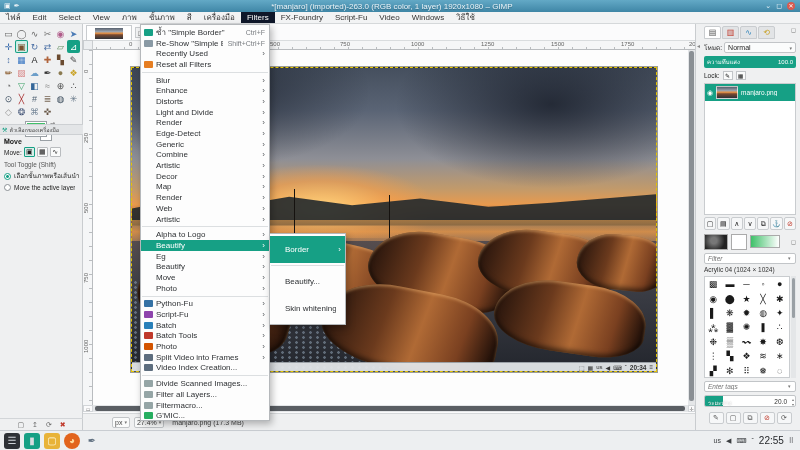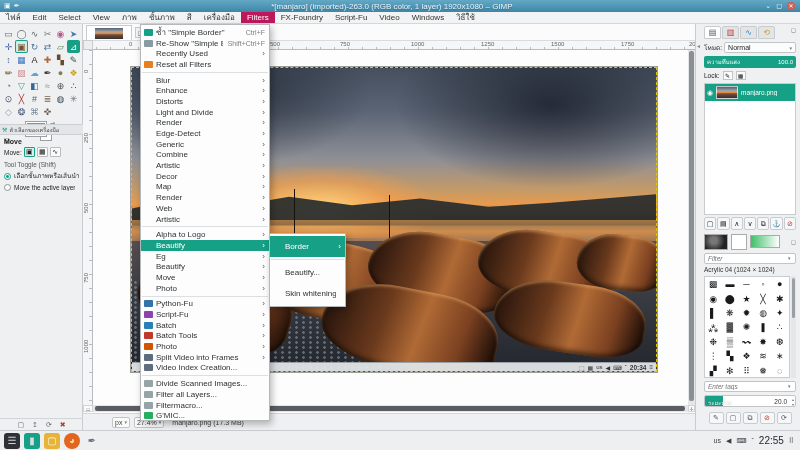--- a/index.html
+++ b/index.html
@@ -16,21 +16,21 @@
   #titlebar .tb-title{flex:1;text-align:center;white-space:nowrap;overflow:hidden;
     text-shadow:0 1px 1px rgba(0,0,0,.25);}
   #titlebar .tb-ctl{display:flex;gap:5px;padding:0 5px;font-size:7px;align-items:center;}
   .tb-close{width:8px;height:8px;border-radius:50%;background:#d85b50;color:#fff;
     font-size:6px;line-height:8px;text-align:center;}
 
   
   #menubar{position:absolute;left:0;top:12px;width:800px;height:12px;background:#f2f3f4;
     border-bottom:1px solid #d5d8da;display:flex;align-items:stretch;font-size:8px;color:#333;}
   .mb-item{padding:0 6px;display:flex;align-items:center;}
-  .mb-item.active{background:#be185d;color:#fff;}
+  .mb-item.active{background:#0f172a;color:#fff;}
 
   
   #toolbox{position:absolute;left:0;top:24px;width:83px;height:406px;background:#eff0f1;
     border-right:1px solid #c9cccf;}
   #tool-grid{position:absolute;left:2px;top:3px;width:79px;display:flex;flex-wrap:wrap;}
   .tool{width:13px;height:13px;display:flex;align-items:center;justify-content:center;
     font-size:9px;border-radius:2px;}
   .tool.act{background:#16a085;color:#fff !important;}
   .tool.hov{background:#cfeee7;box-shadow:inset 0 0 0 1px #16a085;}
   #fgbg{position:absolute;left:24px;top:96px;width:40px;height:28px;}
@@ -135,21 +135,21 @@
   #sb-zoom{margin-left:4px;}
   #sb-status{margin-left:8px;white-space:nowrap;}
 
   
   .menu-panel{position:absolute;background:#fdfdfd;border:1px solid #b5b8bb;
     box-shadow:2px 3px 7px rgba(0,0,0,.28);padding-top:2px;}
   #filters-menu{left:140px;top:24px;width:130px;height:397px;z-index:50;}
   #beautify-sub{left:269px;top:233px;width:77px;z-index:51;padding:2px 0;}
   #border-sub{left:346px;top:235px;width:88px;z-index:52;padding:2px 0;}
   .menu-row{display:flex;align-items:center;height:10.7px;font-size:8px;color:#2e3134;padding:0 4px 0 2px;}
-  .menu-row.sub{height:21px;align-items:center;}
+  .menu-row.sub{height:27px;align-items:center;}
   .mi-ic{width:9px;height:7px;margin:0 3px 0 1px;border-radius:1px;flex:none;}
   .mi-lb{flex:1;white-space:nowrap;overflow:hidden;}
   .mi-rt{color:#7a7e82;font-size:7px;margin-left:5px;white-space:nowrap;}
   .mi-rt.arr{color:#55595d;font-size:8px;}
   .menu-row.hl{background:#16a085;}
   .menu-row.hl .mi-lb,.menu-row.hl .mi-rt{color:#fff;}
   .menu-sep{height:1px;background:#dcdfe1;margin:2px 1px;}
 
   
   #dock{position:absolute;left:695px;top:24px;width:105px;height:406px;background:#eff0f1;

